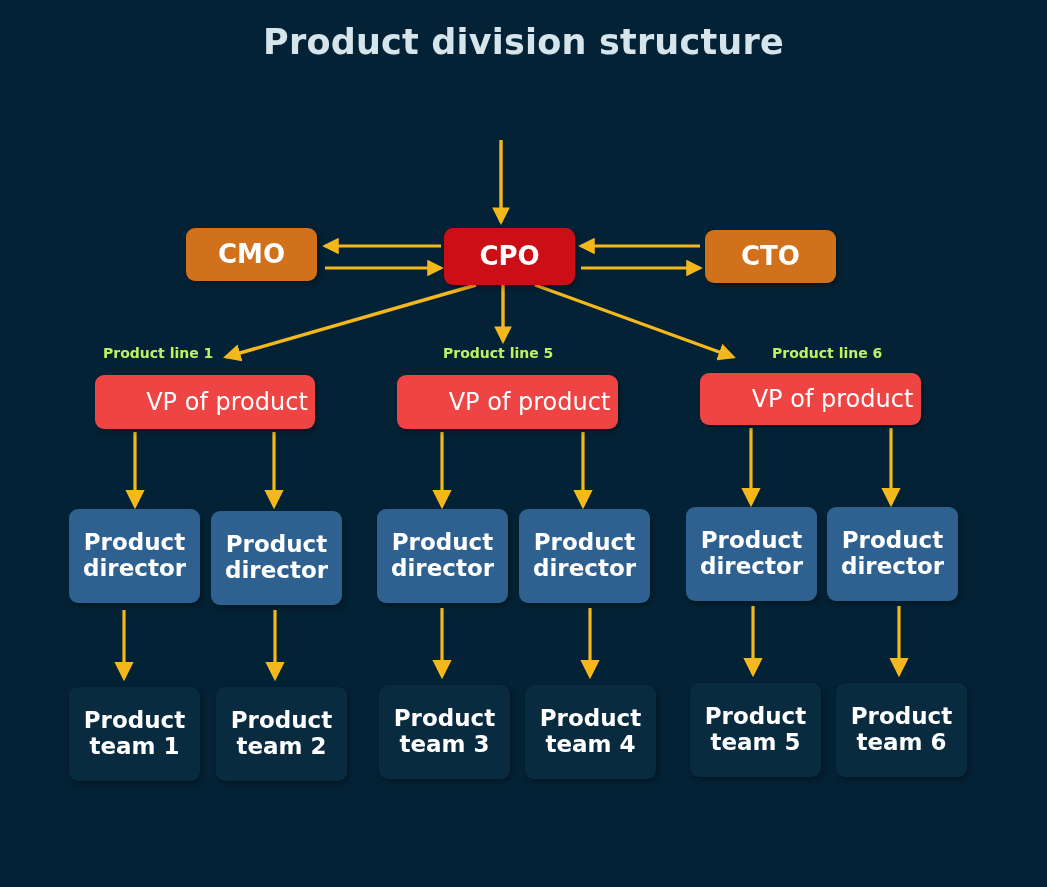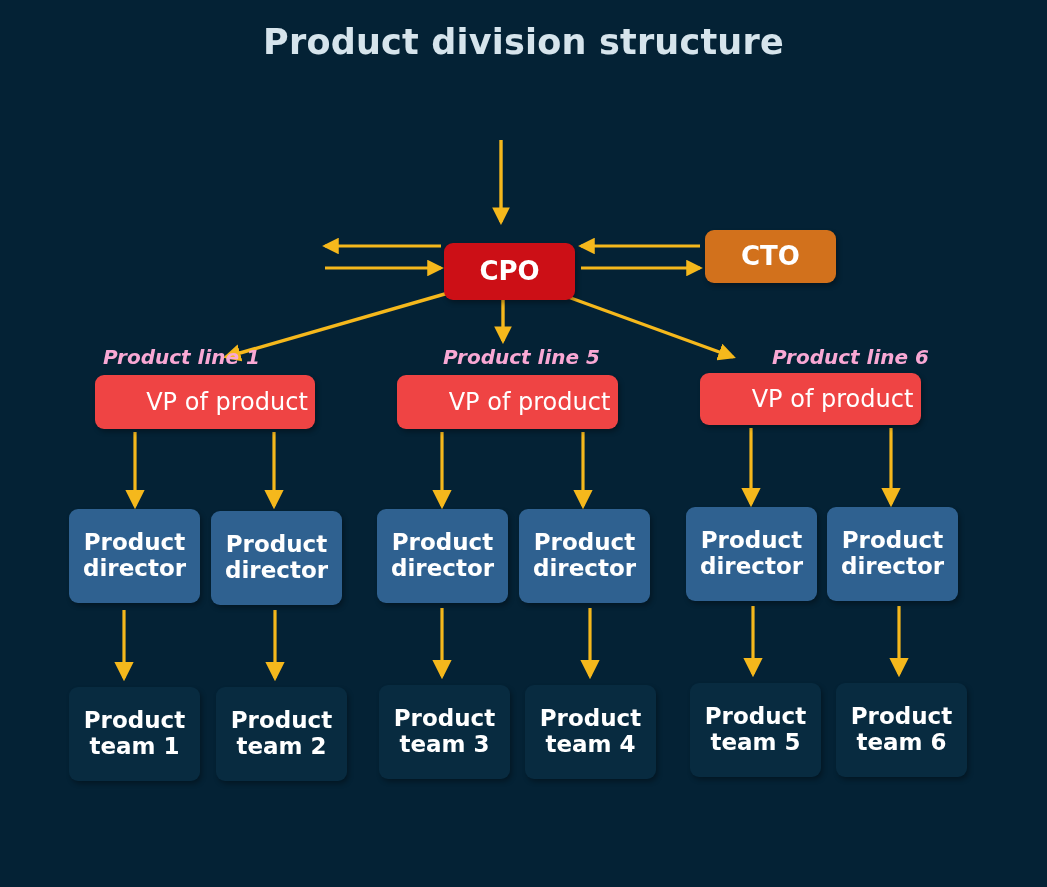--- a/index.html
+++ b/index.html
@@ -71,21 +71,20 @@
   .node.exec-orange {
     background: #d2711c;
     font-size: 26px;
     font-weight: bold;
   }
 
   .node.exec-red {
     background: #cc0f16;
     font-size: 26px;
     font-weight: bold;
-    margin-top: 15px;
   }
 
   .node.vp {
     background: #ef4444;
     font-size: 24px;
     font-weight: normal;
     padding-left: 44px;
   }
 
   .node.director {
@@ -96,24 +95,23 @@
 
   .node.team {
     background: #082b40;
     font-size: 23px;
     font-weight: bold;
   }
 
   
   .line-label {
     position: absolute;
-    font-size: 20px;
-    font-style: italic;
-    font-weight: bold;
-    color: #f9a8d4;
+    font-size: 14px;
+    font-weight: bold;
+    color: #bef264;
     z-index: 3;
     white-space: nowrap;
   }
 
   
   #logo {
     position: absolute;
     left: 786px;
     top: 782px;
     width: 185px;
@@ -189,20 +187,23 @@
 
     <line x1="124" y1="610" x2="124" y2="678" stroke="#f5b81c" stroke-width="3.2" marker-end="url(#arrowhead-thin)"></line>
     <line x1="275" y1="610" x2="275" y2="678" stroke="#f5b81c" stroke-width="3.2" marker-end="url(#arrowhead-thin)"></line>
     <line x1="442" y1="608" x2="442" y2="676" stroke="#f5b81c" stroke-width="3.2" marker-end="url(#arrowhead-thin)"></line>
     <line x1="590" y1="608" x2="590" y2="676" stroke="#f5b81c" stroke-width="3.2" marker-end="url(#arrowhead-thin)"></line>
     <line x1="753" y1="606" x2="753" y2="674" stroke="#f5b81c" stroke-width="3.2" marker-end="url(#arrowhead-thin)"></line>
     <line x1="899" y1="606" x2="899" y2="674" stroke="#f5b81c" stroke-width="3.2" marker-end="url(#arrowhead-thin)"></line>
   </svg>
 
 
+  <div class="node exec-orange" style="left:186px; top:228px; width:131px; height:53px;">
+    <span>CMO</span>
+  </div>
 
   <div class="node exec-red" style="left:444px; top:228px; width:131px; height:57px;">
     <span>CPO</span>
   </div>
 
   <div class="node exec-orange" style="left:705px; top:230px; width:131px; height:53px;">
     <span>CTO</span>
   </div>
 
   <div class="line-label" style="left:103px; top:345px;">Product line 1</div>

